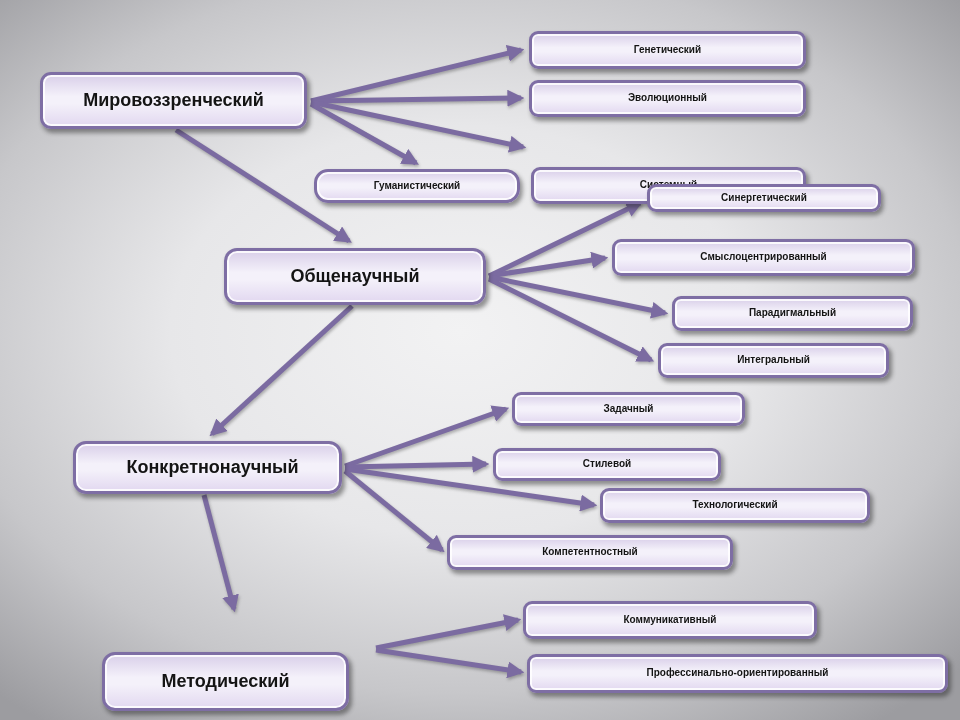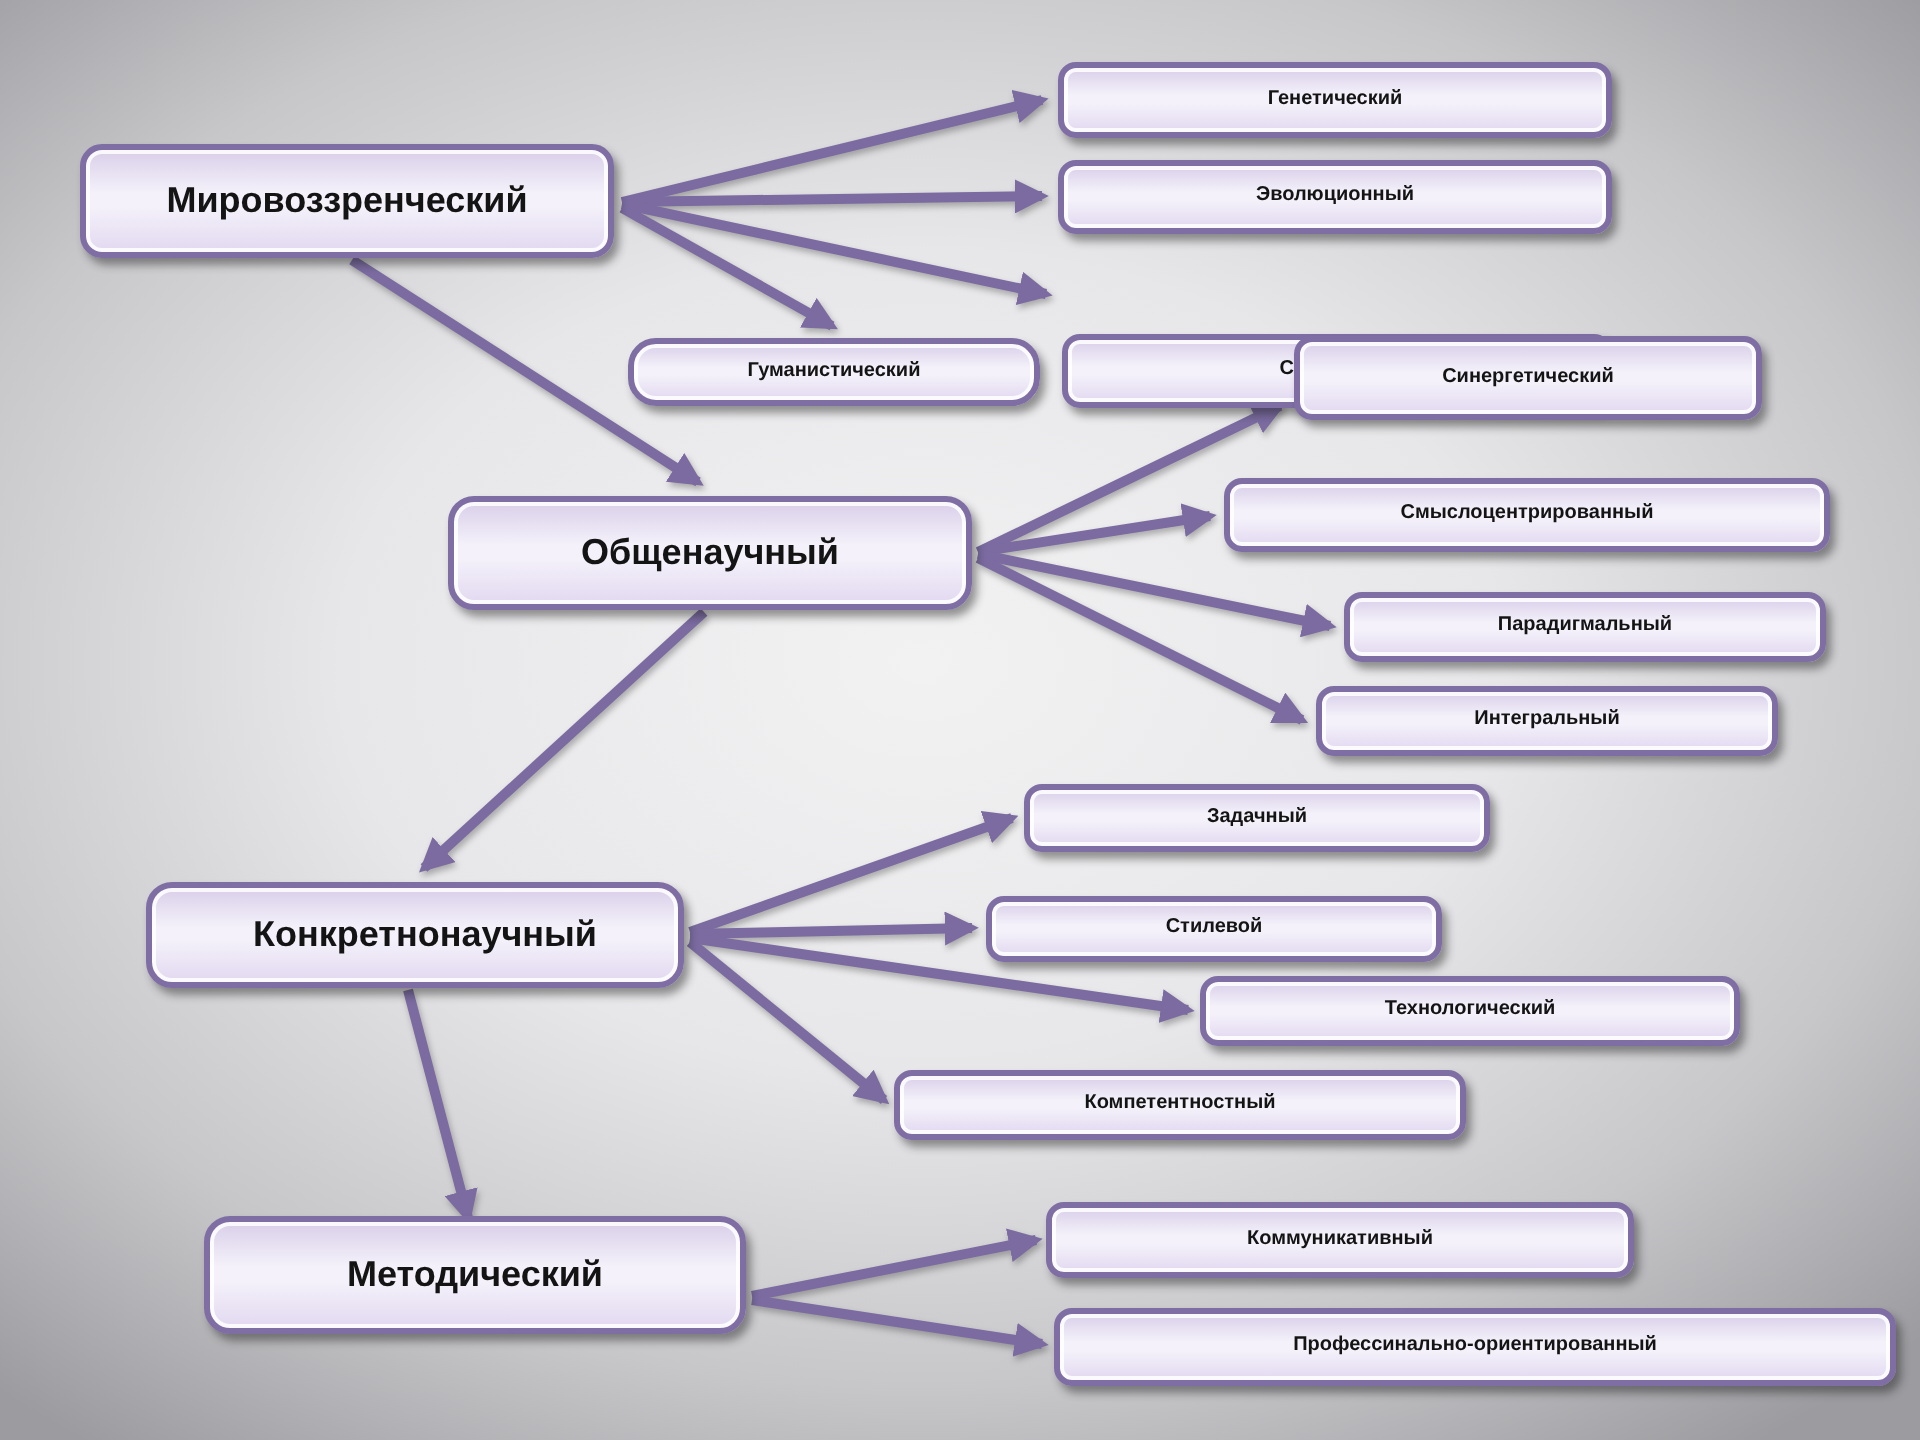--- a/index.html
+++ b/index.html
@@ -29,30 +29,30 @@
   }
   .lv1{font-size:18px;border-radius:13px;}
   .lv2{font-size:10px;border-radius:9px;}
   
   .pos-worldview{left:40px;top:72px;width:267px;height:57px;border-radius:11px;}
   .pos-genetic{left:529px;top:31px;width:277px;height:38px;}
   .pos-evolutionary{left:529px;top:80px;width:277px;height:37px;}
   .pos-systemic{left:531px;top:129px;width:275px;height:37px;margin-top:38px;}
   .pos-humanistic{left:314px;top:169px;width:206px;height:34px;border-radius:14px;}
   .pos-general-scientific{left:224px;top:248px;width:262px;height:57px;}
-  .pos-synergetic{left:647px;top:168px;width:234px;height:42px;}
+  .pos-synergetic{left:647px;top:184px;width:234px;height:28px;}
   .pos-meaning-centered{left:612px;top:239px;width:303px;height:37px;}
   .pos-paradigmatic{left:672px;top:296px;width:241px;height:35px;}
   .pos-integral{left:658px;top:343px;width:231px;height:35px;}
   .pos-concrete-scientific{left:73px;top:441px;width:269px;height:53px;padding-left:16px;}
   .pos-task-based{left:512px;top:392px;width:233px;height:34px;}
   .pos-style{left:493px;top:448px;width:228px;height:33px;}
   .pos-technological{left:600px;top:488px;width:270px;height:35px;}
   .pos-competency{left:447px;top:535px;width:286px;height:35px;}
-  .pos-methodical{left:102px;top:608px;width:271px;height:59px;}
+  .pos-methodical{left:102px;top:652px;width:247px;height:59px;}
   .pos-communicative{left:523px;top:601px;width:294px;height:38px;}
   .pos-professionally-oriented{left:527px;top:654px;width:421px;height:39px;}
 </style>
 </head>
 <body>
 
 <div class="stage">
 
   <svg class="edges-layer" width="960" height="720" viewBox="0 0 960 720" xmlns="http://www.w3.org/2000/svg">
     <defs>

